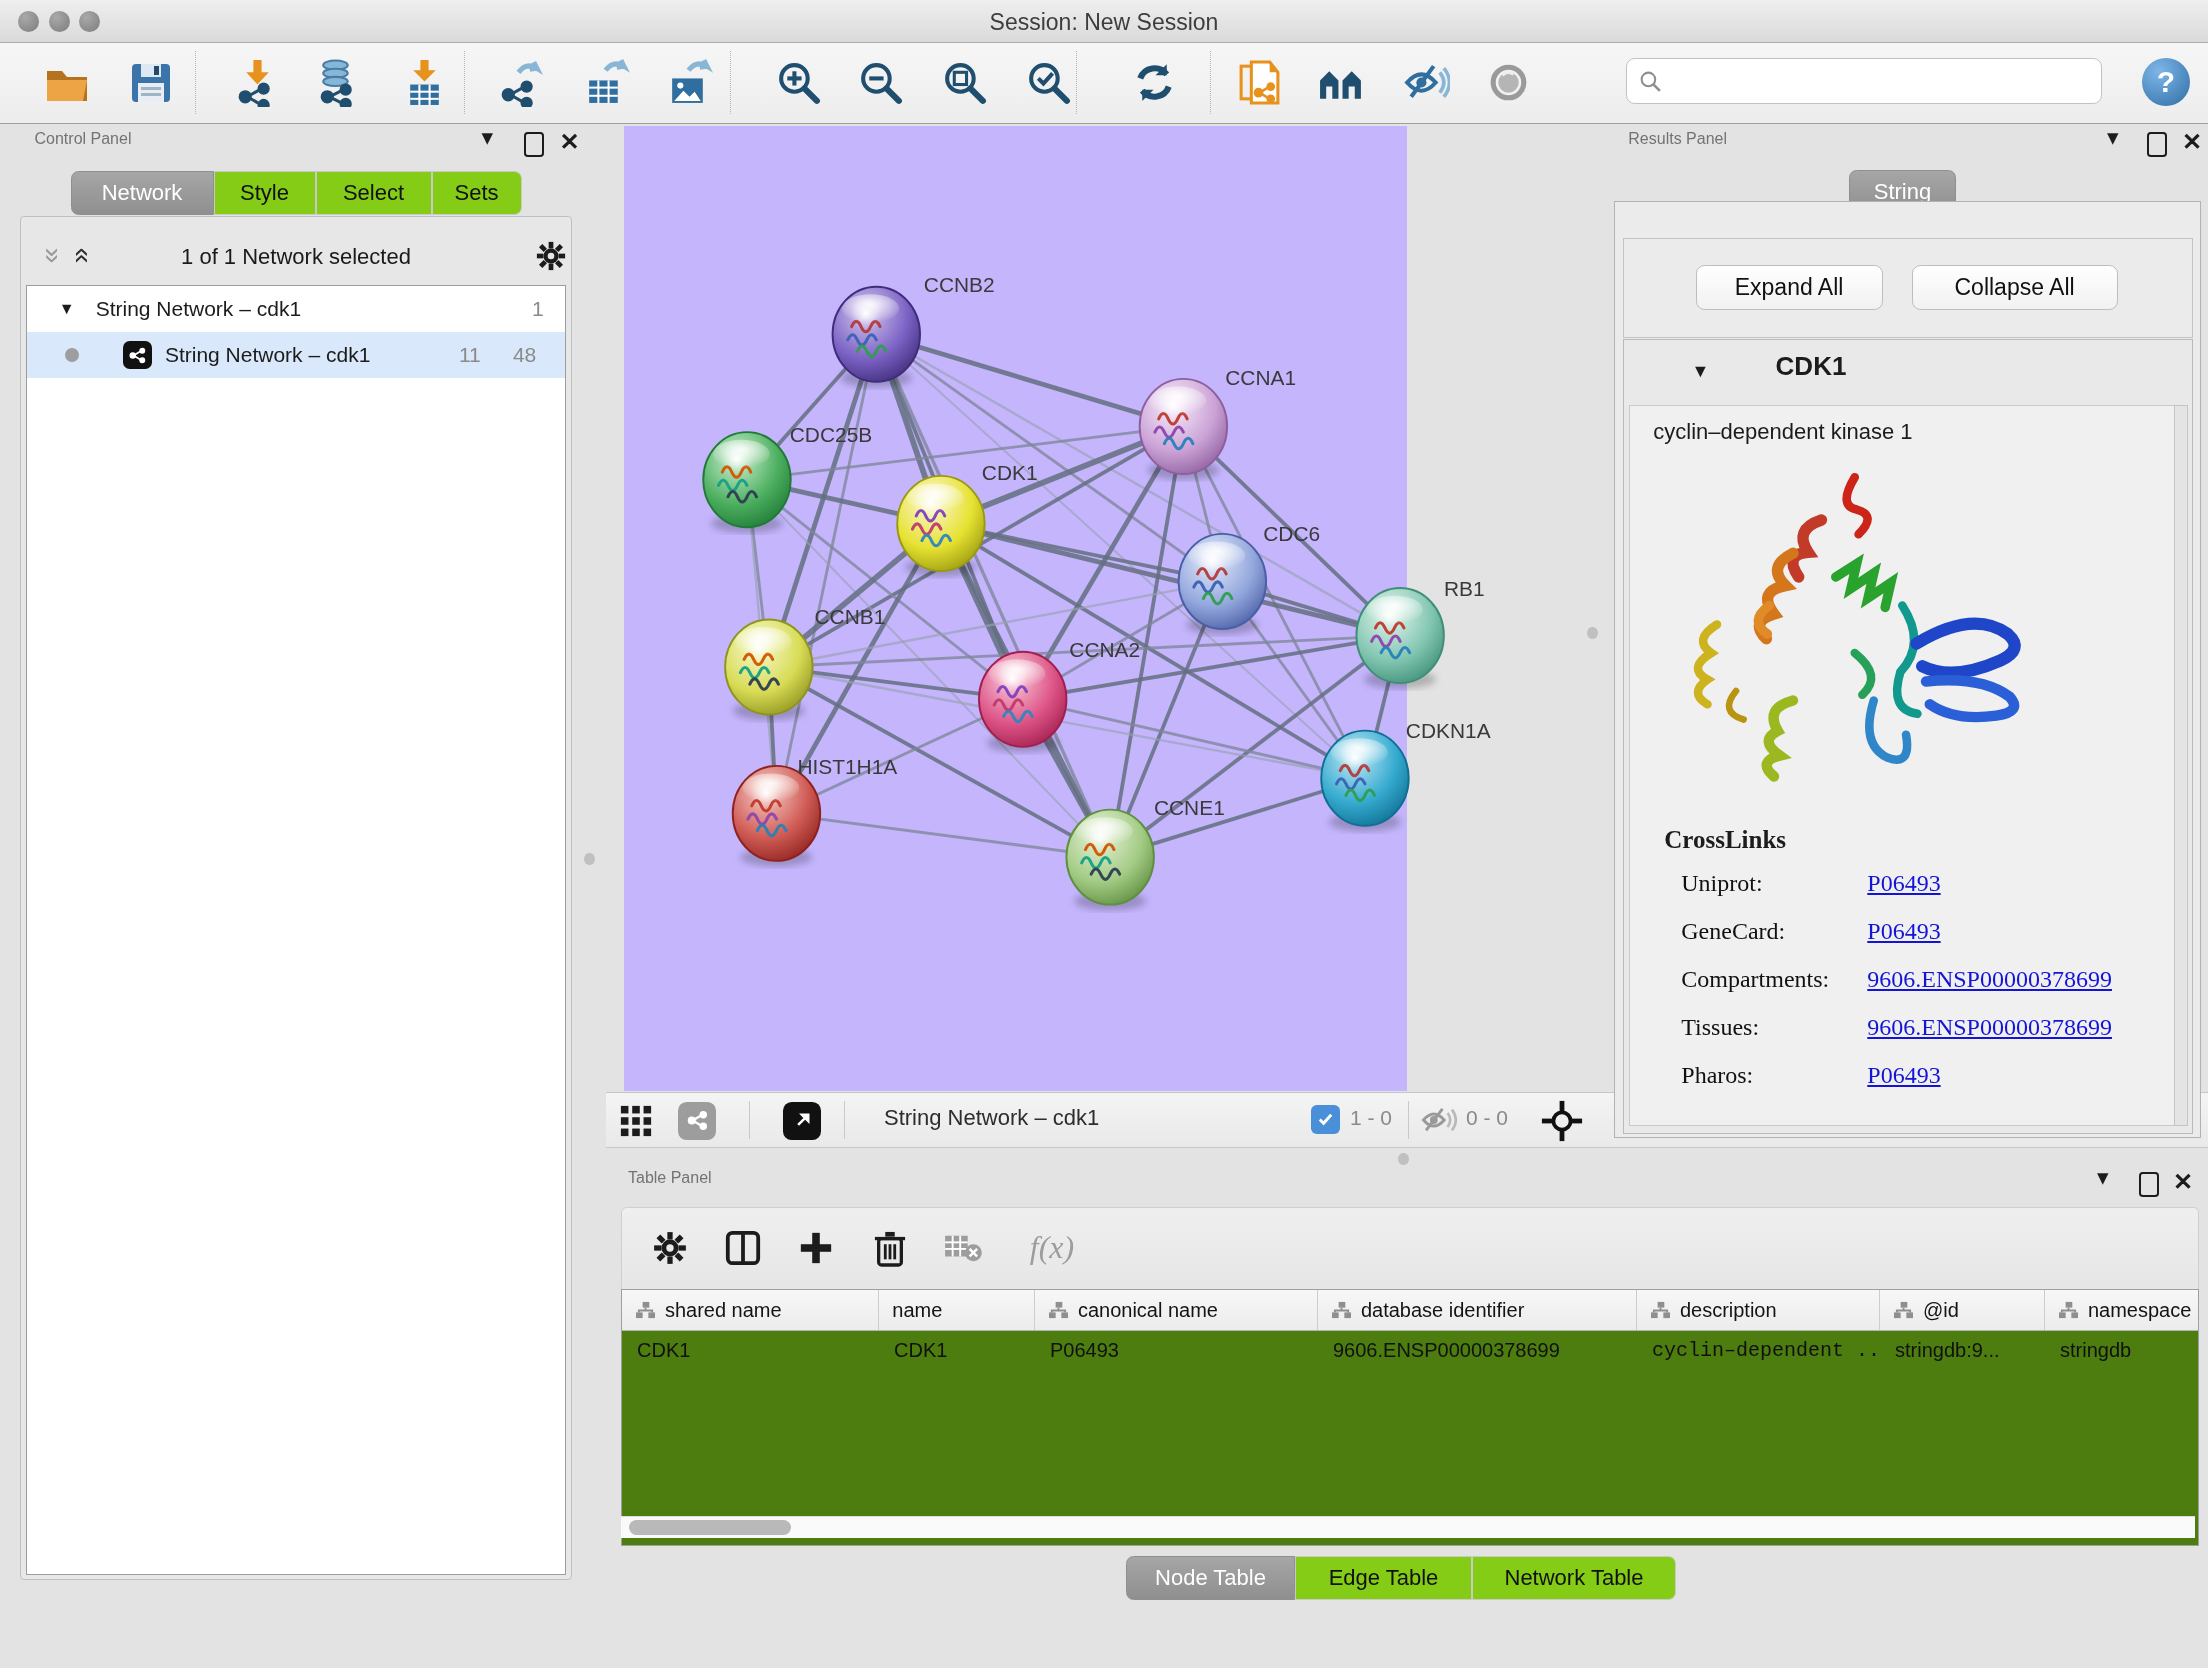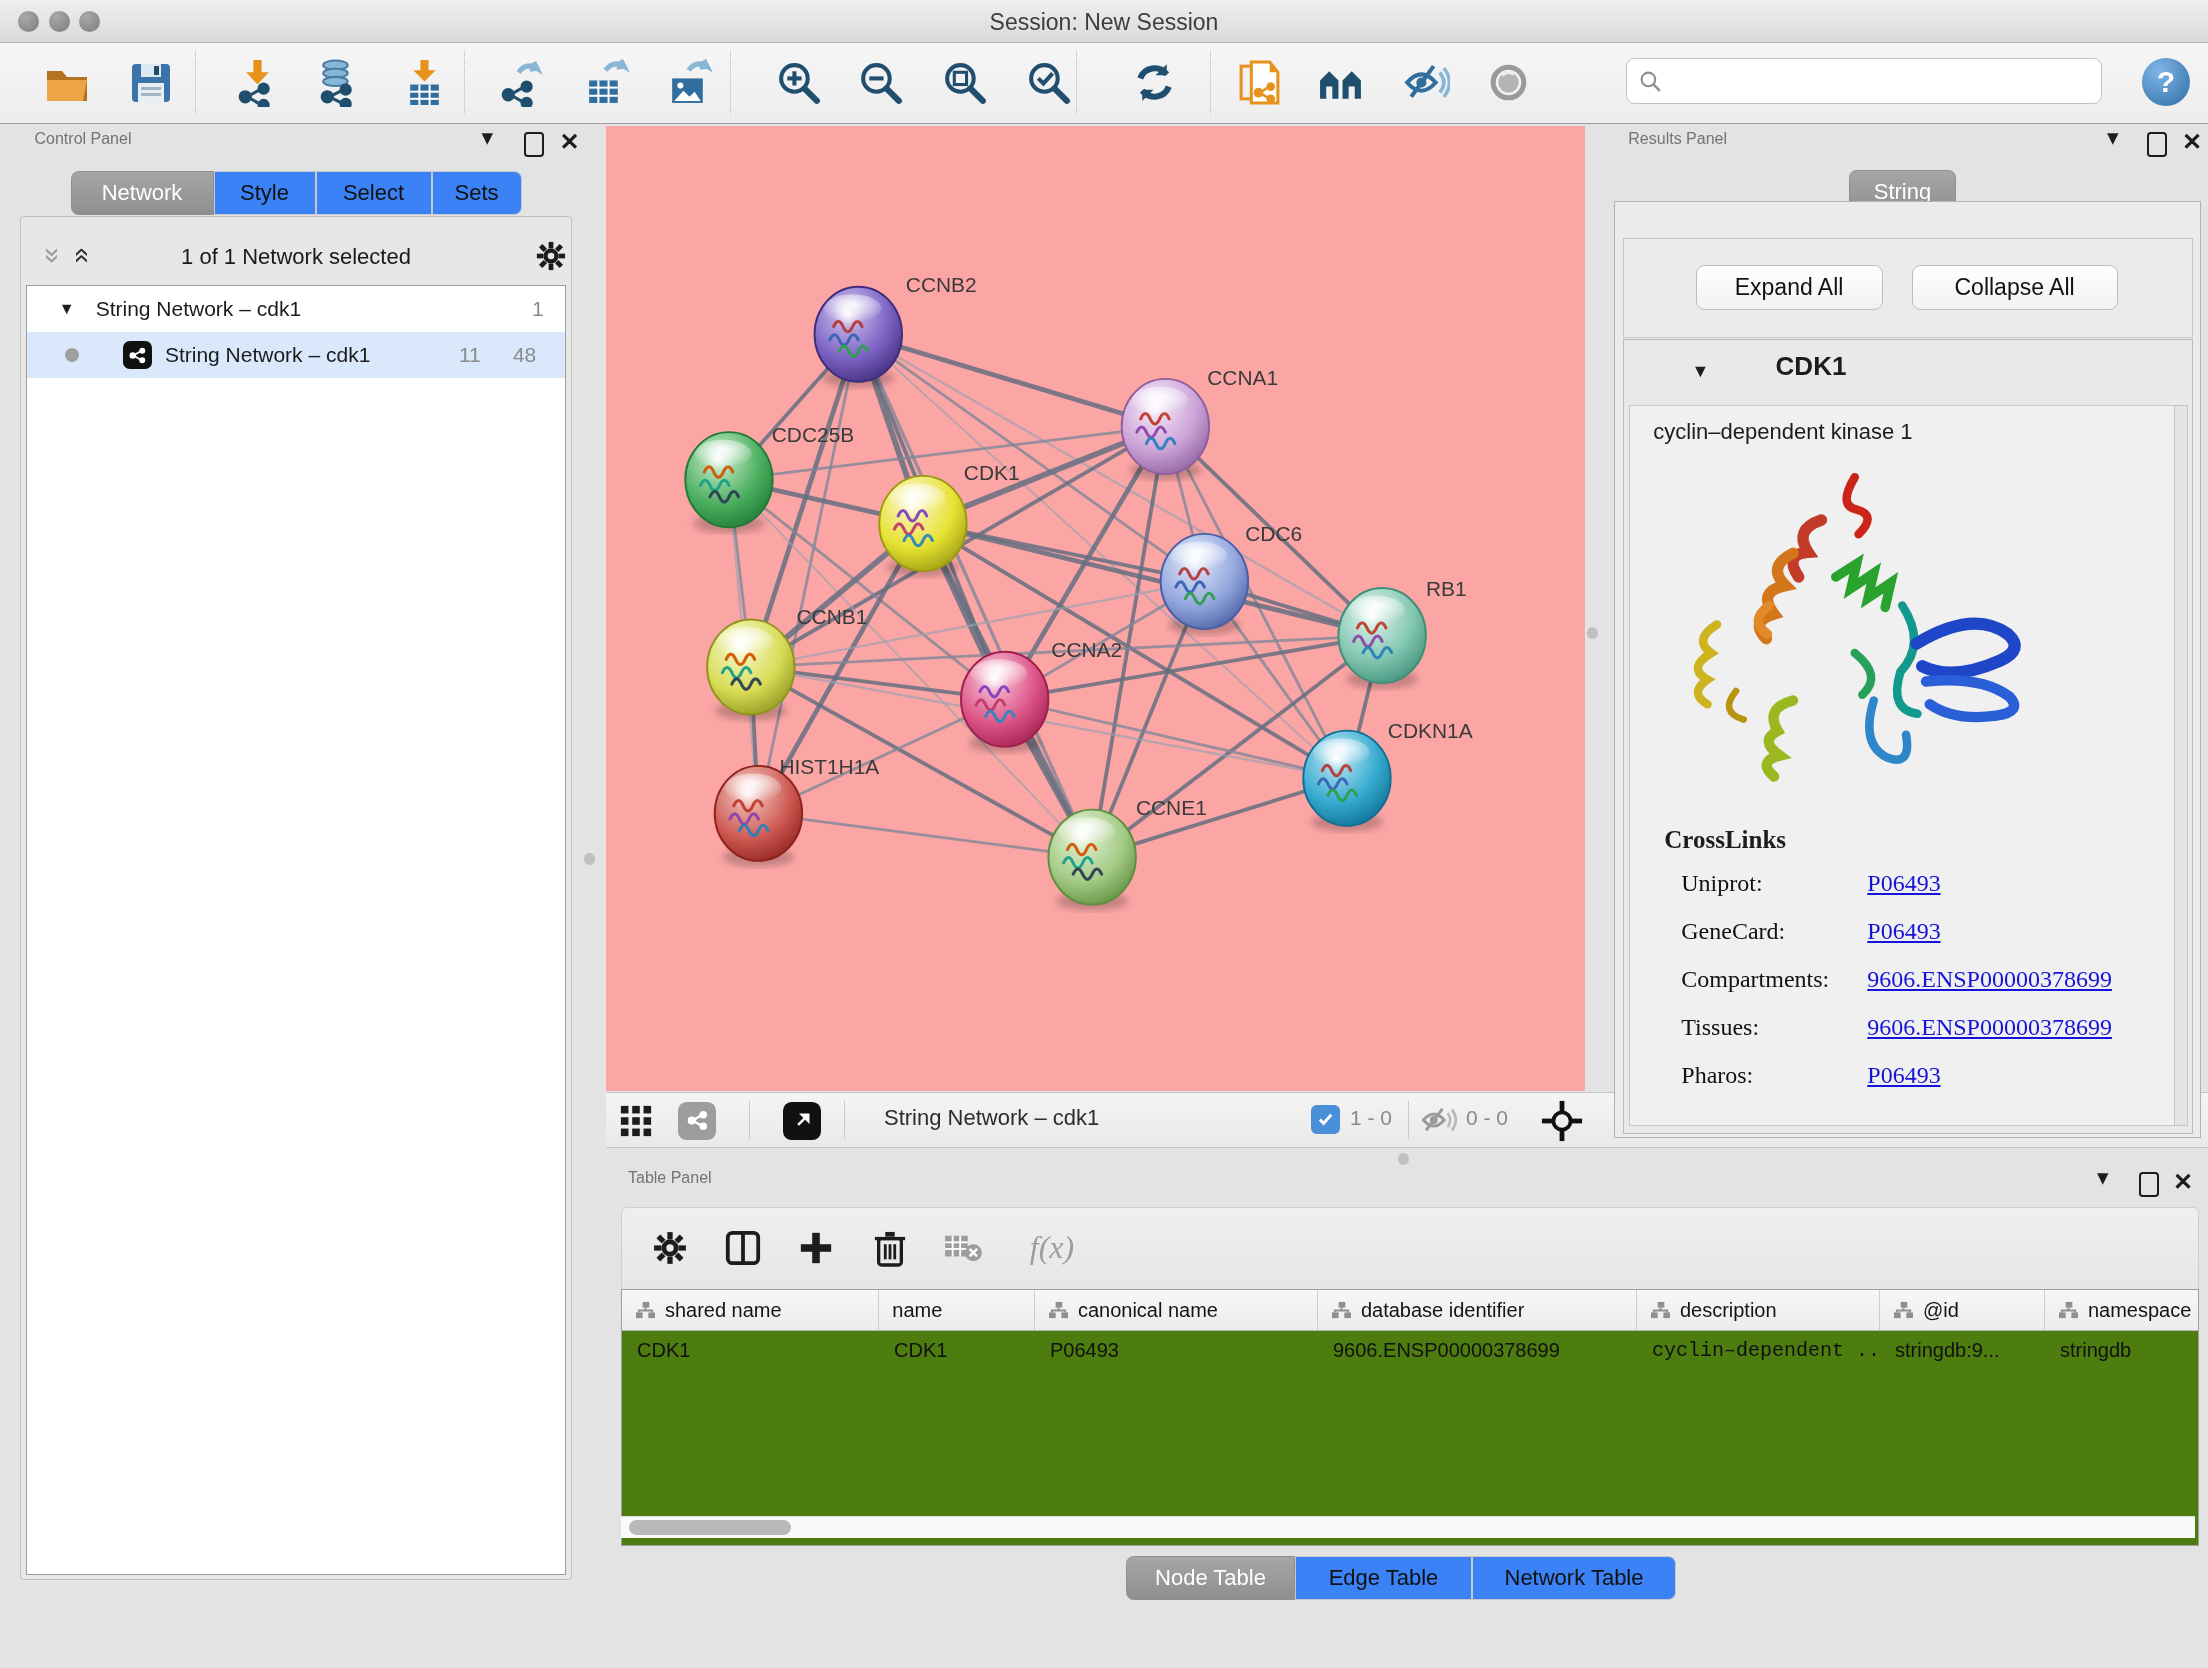--- a/index.html
+++ b/index.html
@@ -29,40 +29,40 @@
       background:radial-gradient(circle at 35% 28%,#7fb6e8,#2e6da4);display:flex;align-items:center;justify-content:center;}
   #help-btn::before{content:"?";color:#fff;font-size:30px;font-weight:bold;}
 
   
   .panel-title{font-size:16px;color:#737373;}
   .wctl-caret::before{content:"▾";font-size:23px;color:#1c1c1c;}
   .wctl-float{width:16px;height:21px;border:2.9px solid #1c1c1c;border-radius:3.8px;}
   .wctl-close::before{content:"✕";font-size:24px;font-weight:bold;color:#1c1c1c;}
 
   .tabbtn{height:44px;display:inline-flex;align-items:center;justify-content:center;
-     background:#3b82f6;border:1px solid #c9c9c9;font-size:22px;color:#111;box-sizing:border-box;}
+     background:#84cc16;border:1px solid #c9c9c9;font-size:22px;color:#111;box-sizing:border-box;}
   .tabbtn.sel{background:linear-gradient(#a6a6a6,#8f8f8f);color:#fff;border-color:#8f8f8f;}
 
   
   #cp-tabs .tabbtn:first-child{border-radius:7.6px 0 0 7.6px;}
   #cp-tabs .tabbtn:last-child{border-radius:0 7.6px 7.6px 0;}
   #cp-box{position:absolute;left:20px;top:217px;width:550px;height:1362px;
      background:#e7e7e7;border:1px solid #bfbfbf;border-radius:3.8px;}
   #cp-tree{position:absolute;left:4.8px;top:68px;width:538px;height:1288px;background:#fff;
      border:1px solid #9d9d9d;}
   .tree-row{position:relative;height:46px;font-size:21px;display:flex;align-items:center;}
   .chev{display:inline-block;font-size:28.5px;line-height:19px;}
   .chev.down{transform:rotate(-90deg);color:#9a9a9a;}
   .chev.up{transform:rotate(90deg);color:#2c2c2c;}
 
   .share-badge{display:inline-flex;width:28.5px;height:28.5px;background:#111;border-radius:6.7px;
      align-items:center;justify-content:center;}
 
   
-  #net-canvas{position:absolute;left:606px;top:126px;width:979px;height:965px;background:#fca5a5;}
+  #net-canvas{position:absolute;left:624px;top:126px;width:783px;height:965px;background:#c4b5fd;}
   #net-status{position:absolute;left:606px;top:1092px;width:1603px;height:54px;
      background:linear-gradient(#f4f4f4,#e9e9e9);border-top:1px solid #c6c6c6;border-bottom:1px solid #c6c6c6;}
   .nsep{position:absolute;top:7.6px;height:38px;border-left:1px solid #c9c9c9;}
   .count-txt{font-size:21px;color:#8a8a8a;}
 
   
   #rp-box{position:absolute;left:1614px;top:202px;width:585px;height:935px;
      background:#ebebeb;border:1px solid #b2b2b2;}
   #rp-buttons{position:absolute;left:7.6px;top:36px;width:568px;height:98px;
      background:#ebebeb;border:1px solid #c4c4c4;}

